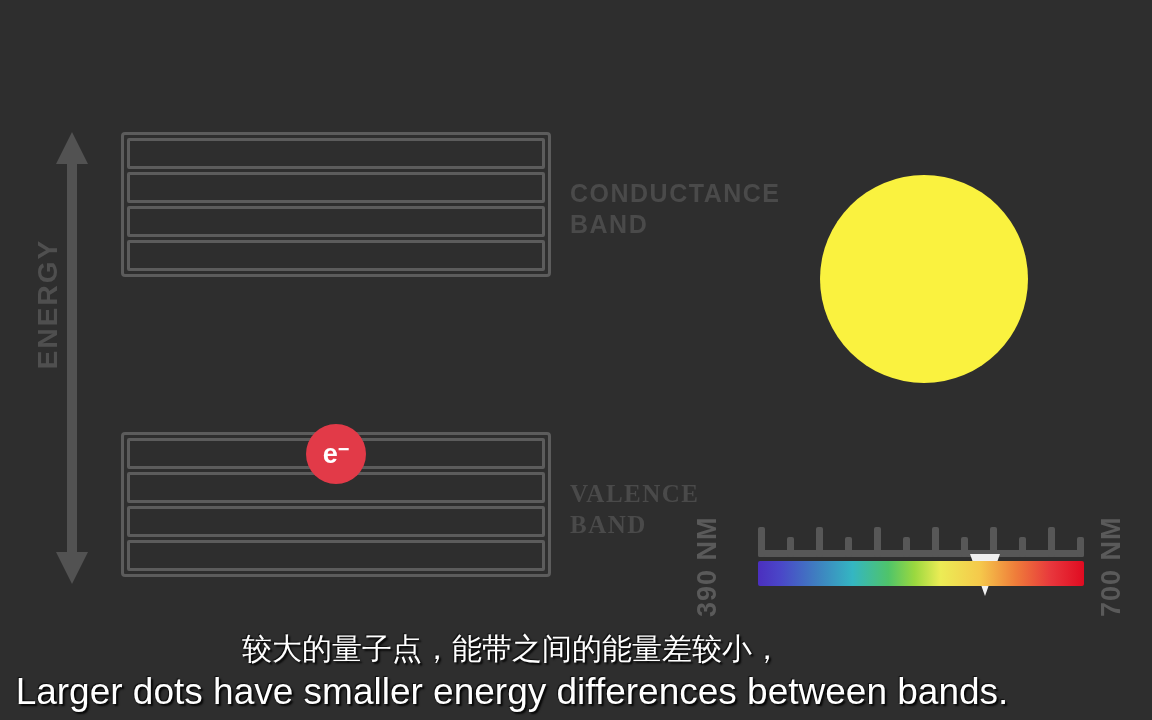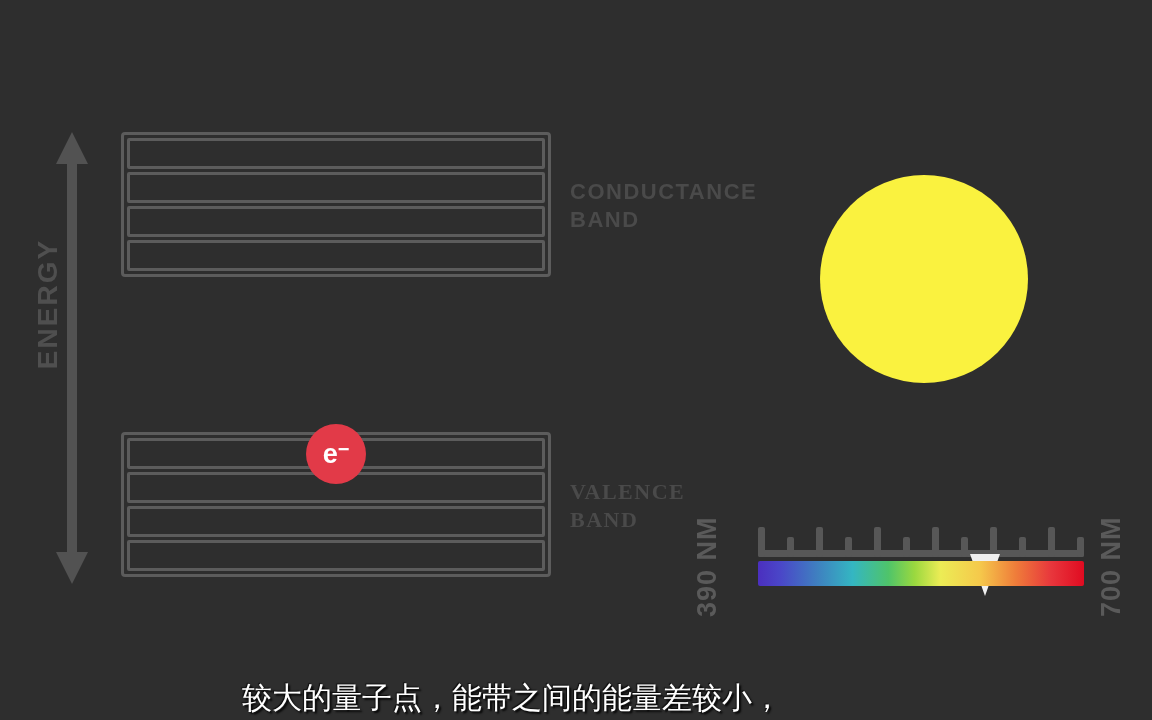--- a/index.html
+++ b/index.html
@@ -62,21 +62,21 @@
     border: 3px solid #5c5c5c;
     border-radius: 2px;
     box-sizing: border-box;
     height: 31px;
     background: transparent;
   }
 
   .band-caption {
     position: absolute;
     color: #4a4a4a;
-    font-size: 22px;
+    font-size: 25px;
     font-weight: bold;
     letter-spacing: 1.5px;
     line-height: 1.25;
     text-transform: uppercase;
     white-space: pre-line;
   }
   #conductance-caption { left: 570px; top: 178px; }
   #valence-caption     { left: 570px; top: 478px; font-family: Liberation Serif, serif; }
 
   
@@ -285,15 +285,16 @@
         <div class="tick major" style="left:290px"></div>
         <div class="tick minor" style="left:319px"></div>
       </div>
       <div id="spectrum-marker"></div>
       <div id="spectrum-bar"></div>
     </div>
   </div>
 
   <div id="subtitles">
     <div id="subtitle-cn">较大的量子点，能带之间的能量差较小，</div>
+    <div id="subtitle-en">Larger dots have smaller energy differences between bands.</div>
   </div>
 
 </div>
 
 </body></html>

